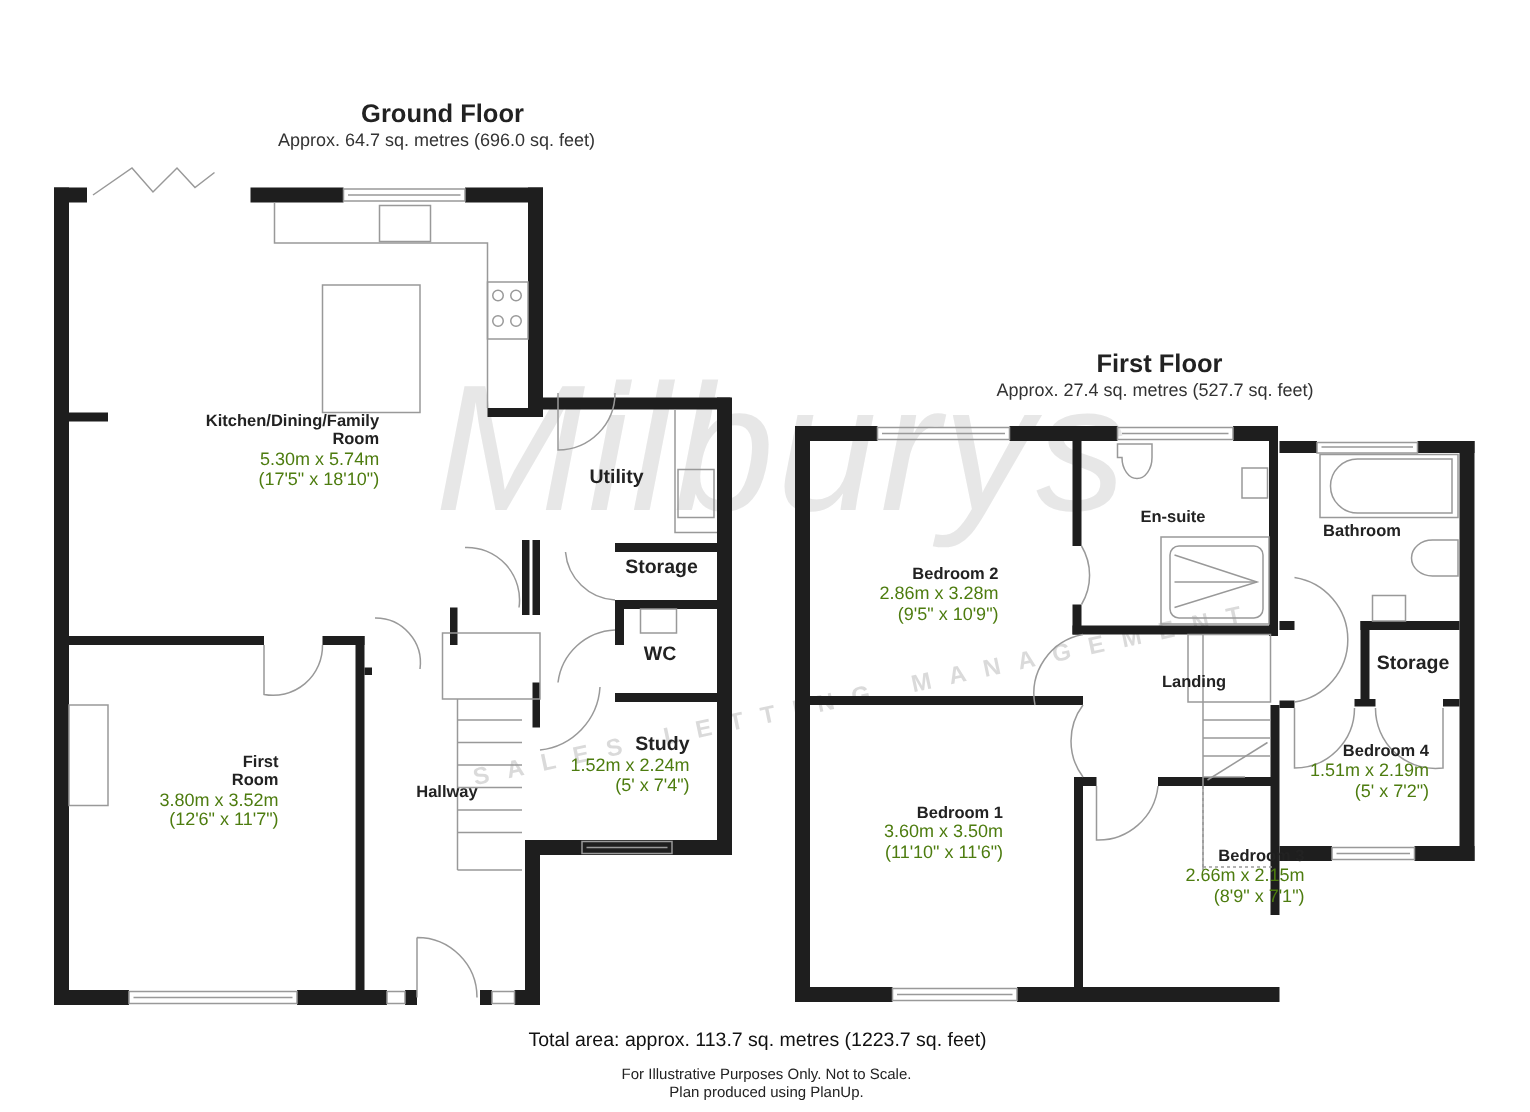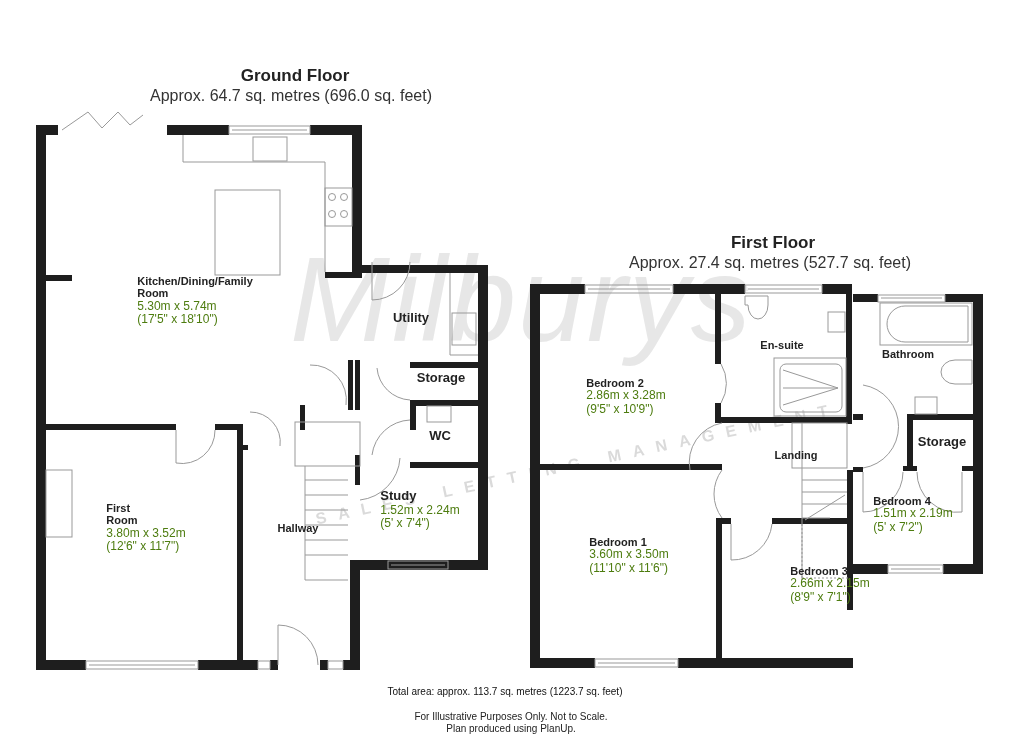--- a/index.html
+++ b/index.html
@@ -1,25 +1,25 @@
 <!DOCTYPE html>
 <html><head>
 <meta charset="utf-8">
 <style>
   html, body { margin: 0; padding: 0; background: #ffffff; }
   body { width: 1020px; height: 741px; position: relative; overflow: hidden;
          font-family: "Liberation Sans", sans-serif; color: #222; }
   svg.plan { position: absolute; left: 0; top: 0; }
-  .lbl { position: absolute; text-align: left; transform: translateX(-50%); white-space: nowrap; line-height: 1.12; }
+  .lbl { position: absolute; text-align: right; transform: translateX(-50%); white-space: nowrap; line-height: 1.12; }
   .floor-title { font-weight: bold; font-size: 17px; color: #222; }
-  .floor-sub { font-size: 16px; color: #333; }
+  .floor-sub { font-size: 12px; color: #333; }
   .room-name { font-weight: bold; font-size: 11px; color: #222; }
   .room-name.sm { font-size: 13px; }
   .room-dim { font-size: 12px; color: #4d7c0f; }
-  .total { font-size: 10px; color: #111; }
+  .total { font-size: 13px; color: #111; }
   .disc { font-size: 10px; color: #222; }
   .wm { position: absolute; font-family: Liberation Sans, sans-serif; color: rgba(170,170,170,0.28);
         font-size: 120px; font-style: italic; letter-spacing: 2px; pointer-events: none; }
   .wm-sub { position: absolute; font-size: 16px; letter-spacing: 12px; color: rgba(150,150,150,0.35);
             font-weight: bold; pointer-events: none; }
 </style>
 </head>
 <body>
 
 <div class="wm" style="left:290px; top:230px;">Milburys</div>

